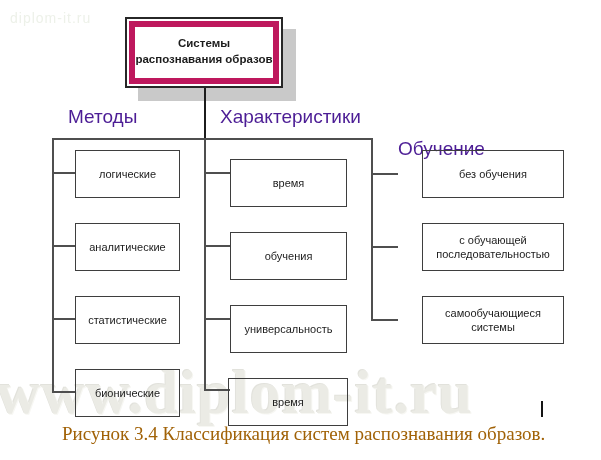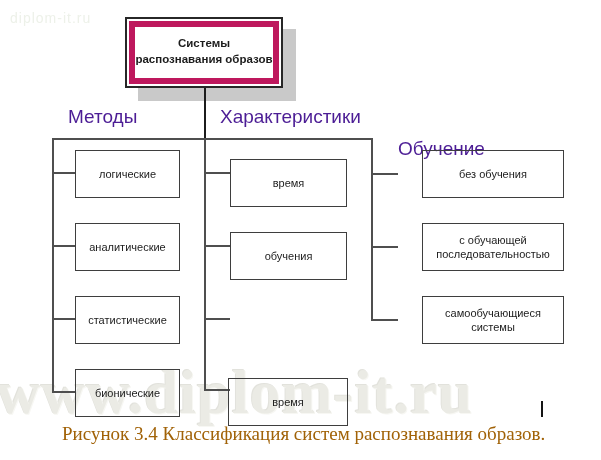--- a/index.html
+++ b/index.html
@@ -109,20 +109,21 @@
   <div class="col-header" style="left:220px;">Характеристики</div>
   <div class="col-header" style="left:398px;margin-top:32px;">Обучение</div>
 
   <div class="node colA row1">логические</div>
   <div class="node colA row2">аналитические</div>
   <div class="node colA row3">статистические</div>
   <div class="node colA row4">бионические</div>
 
   <div class="node colB row1">время</div>
   <div class="node colB row2">обучения</div>
+  <div class="node colB row3">универсальность</div>
   <div class="node colB row4" style="left:228px; width:120px;">время</div>
 
   <div class="node colC row1">без обучения</div>
   <div class="node colC row2">с обучающей последовательностью</div>
   <div class="node colC row3">самообучающиеся системы</div>
 
   <div class="caption">Рисунок 3.4 Классификация систем распознавания образов.</div>
   <div class="cursor-mark"></div>
 
 </div>

